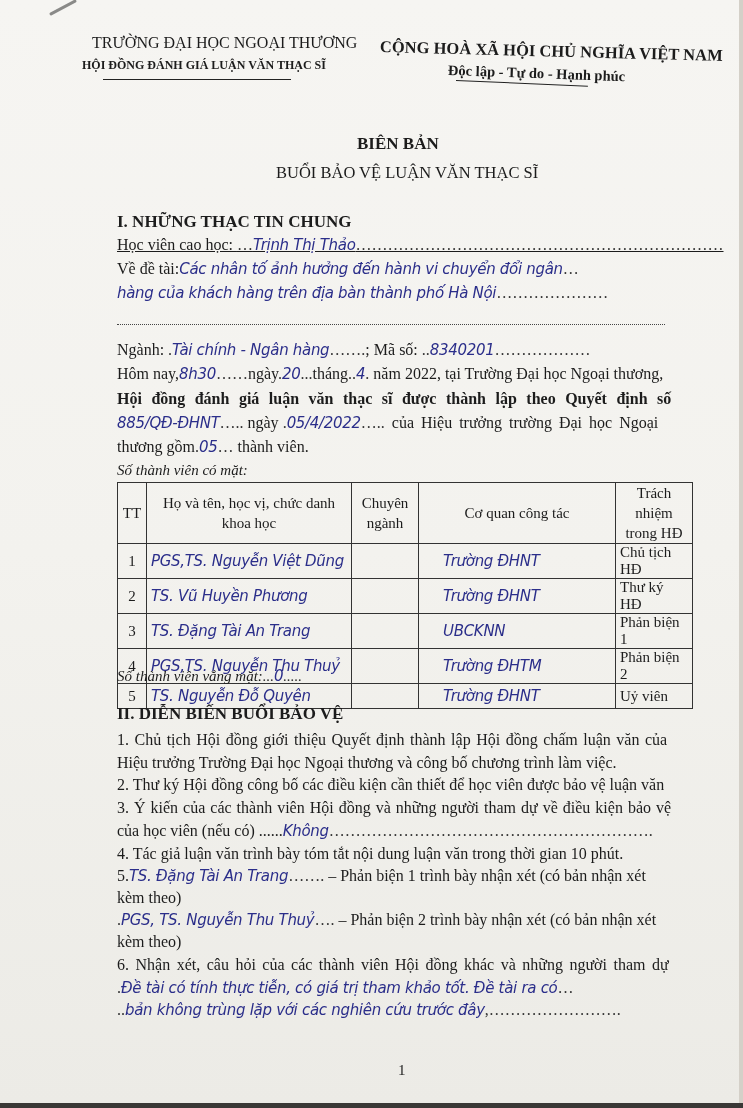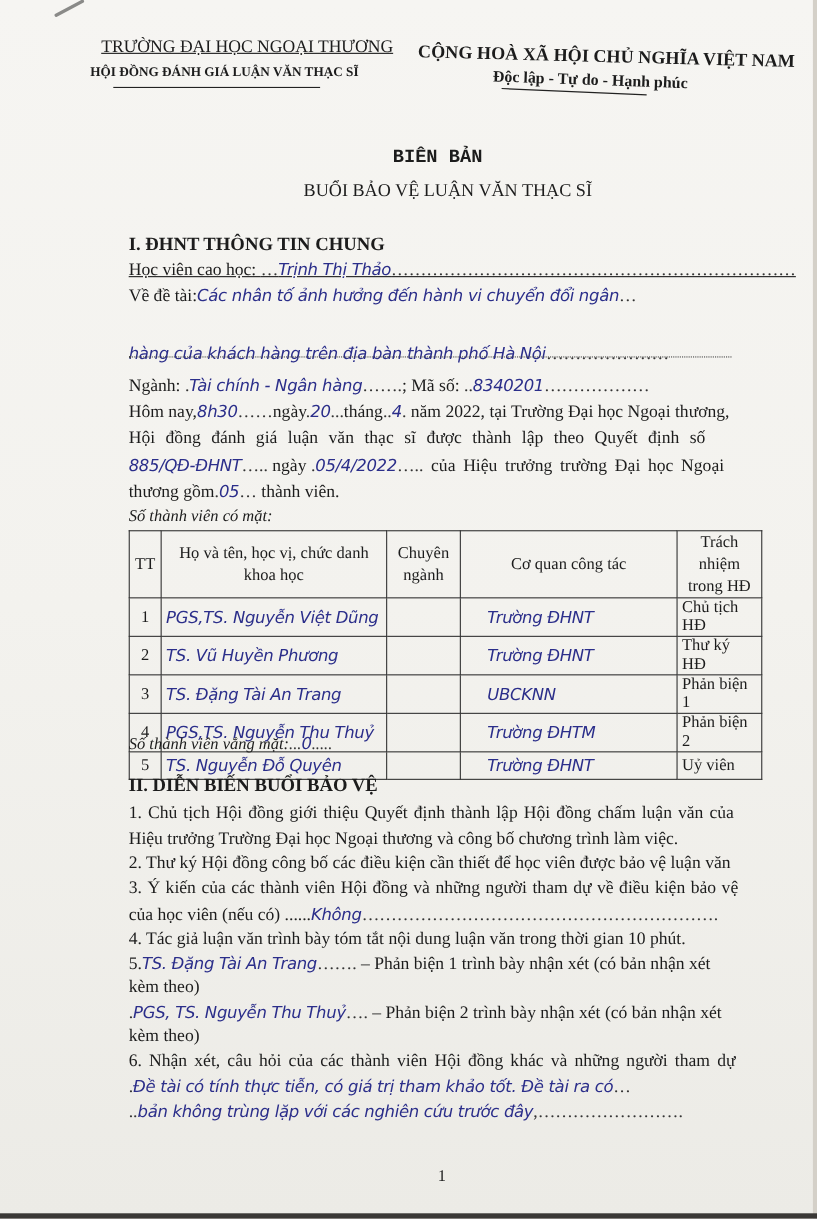--- a/index.html
+++ b/index.html
@@ -36,54 +36,54 @@
   .hr-dots { position:absolute; border-bottom: 1px dotted #444; height: 0; }
 </style>
 </head>
 <body>
 
 <div class="page"></div>
 <div class="right-edge"></div>
 <div class="bottom-edge"></div>
 <div class="staple"></div>
 
-<div class="abs" style="left:92px; top:34px; font-size:16px;text-decoration:underline;">TRƯỜNG ĐẠI HỌC NGOẠI THƯƠNG</div>
+<div class="abs" style="left:92px; top:34px; font-size:16px;">TRƯỜNG ĐẠI HỌC NGOẠI THƯƠNG</div>
 <div class="abs b" style="left:82px; top:58px; font-size:12px;">HỘI ĐỒNG ĐÁNH GIÁ LUẬN VĂN THẠC SĨ</div>
 <div class="underline-bar" style="left:103px; top:79px; width:188px;"></div>
 
 <div class="abs b" style="left:380px; top:37px; font-size:16.5px; transform: rotate(1.5deg); transform-origin:left;">CỘNG HOÀ XÃ HỘI CHỦ NGHĨA VIỆT NAM</div>
 <div class="abs b" style="left:448px; top:62px; font-size:14.5px; transform: rotate(2deg); transform-origin:left;">Độc lập - Tự do - Hạnh phúc</div>
 <div class="underline-bar" style="left:456px; top:80px; width:132px; transform: rotate(2.5deg); transform-origin:left;"></div>
 
-<div class="abs b" style="left:357px; top:134px; font-size:17px;font-family:Liberation Mono, monospace;">BIÊN BẢN</div>
+<div class="abs b" style="left:357px; top:134px; font-size:17px;">BIÊN BẢN</div>
 <div class="abs" style="left:276px; top:163px; font-size:16.5px;">BUỔI BẢO VỆ LUẬN VĂN THẠC SĨ</div>
 
-<div class="abs b" style="left:117px; top:212px; font-size:17px;">I. ĐHNT THÔNG TIN CHUNG</div>
+<div class="abs b" style="left:117px; top:212px; font-size:17px;">I. NHỮNG THẠC TIN CHUNG</div>
 
 <div class="abs line" style="left:117px; top:236px;text-decoration:underline;">
   <span>Học viên cao học: </span><span class="dots">…</span><span class="hw">Trịnh Thị Thảo</span><span class="dots">……………………………………………………………</span>
 </div>
 
 <div class="abs line" style="left:117px; top:260px;">
   <span>Về đề tài:</span><span class="hw">Các nhân tố ảnh hưởng đến hành vi chuyển đổi ngân</span><span class="dots">…</span>
 </div>
-<div class="abs line" style="left:117px; top:284px;margin-top:28px;">
+<div class="abs line" style="left:117px; top:284px;">
   <span class="hw">hàng của khách hàng trên địa bàn thành phố Hà Nội</span><span class="dots">…………………</span>
 </div>
 <div class="hr-dots" style="left:117px; top:324px; width:548px;"></div>
 
 <div class="abs line" style="left:117px; top:341px;">
   <span>Ngành: </span><span class="dots">.</span><span class="hw">Tài chính - Ngân hàng</span><span class="dots">…….</span><span>; Mã số: </span><span class="dots">..</span><span class="hw">8340201</span><span class="dots">………………</span>
 </div>
 
 <div class="abs line" style="left:117px; top:365px;">
   <span>Hôm nay,</span><span class="hw">8h30</span><span class="dots">……</span><span>ngày</span><span class="dots">.</span><span class="hw">20</span><span class="dots">...</span><span>tháng</span><span class="dots">..</span><span class="hw">4</span><span class="dots">. </span><span>năm 2022, tại Trường Đại học Ngoại thương,</span>
 </div>
 
-<div class="abs line" style="left:117px; top:390px; word-spacing: 5.5px;">Hội đồng đánh giá luận văn thạc sĩ được thành lập theo Quyết định số</div>
+<div class="abs line" style="left:117px; top:390px; word-spacing: 5.5px; font-weight: bold;">Hội đồng đánh giá luận văn thạc sĩ được thành lập theo Quyết định số</div>
 
 <div class="abs line" style="left:117px; top:414px;">
   <span class="hw">885/QĐ-ĐHNT</span><span class="dots">…..</span><span> ngày </span><span class="dots">.</span><span class="hw">05/4/2022</span><span class="dots">…..</span><span style="word-spacing:3px;"> của Hiệu trưởng trường Đại học Ngoại</span>
 </div>
 
 <div class="abs line" style="left:117px; top:438px;">
   <span>thương gồm</span><span class="dots">.</span><span class="hw">05</span><span class="dots">…</span><span> thành viên.</span>
 </div>
 
 <div class="abs i" style="left:117px; top:462px; font-size:15px;">Số thành viên có mặt:</div>

